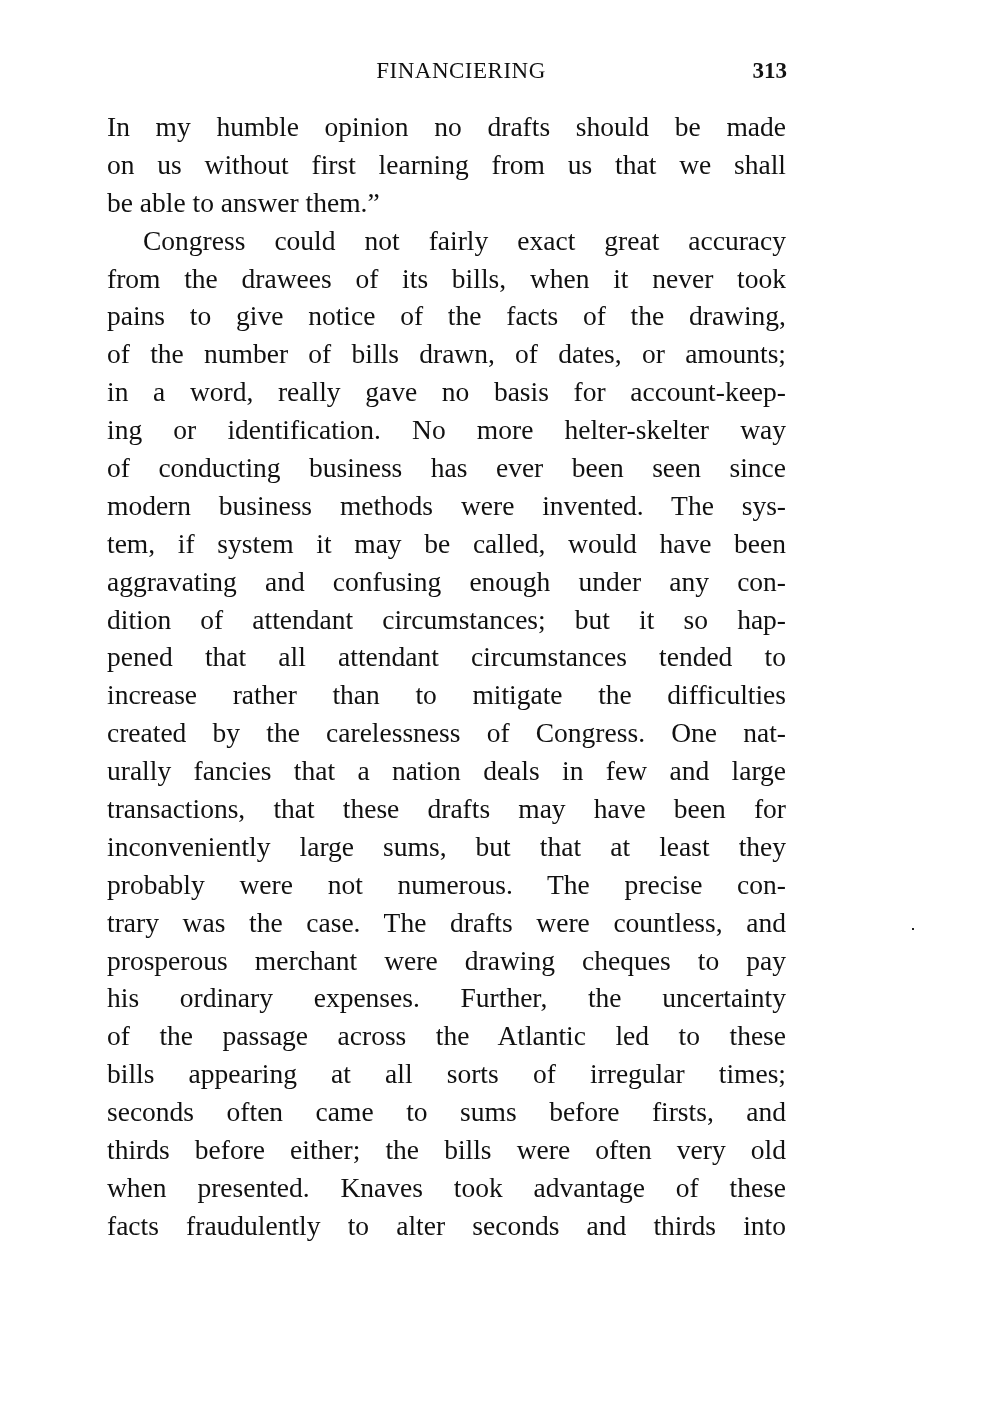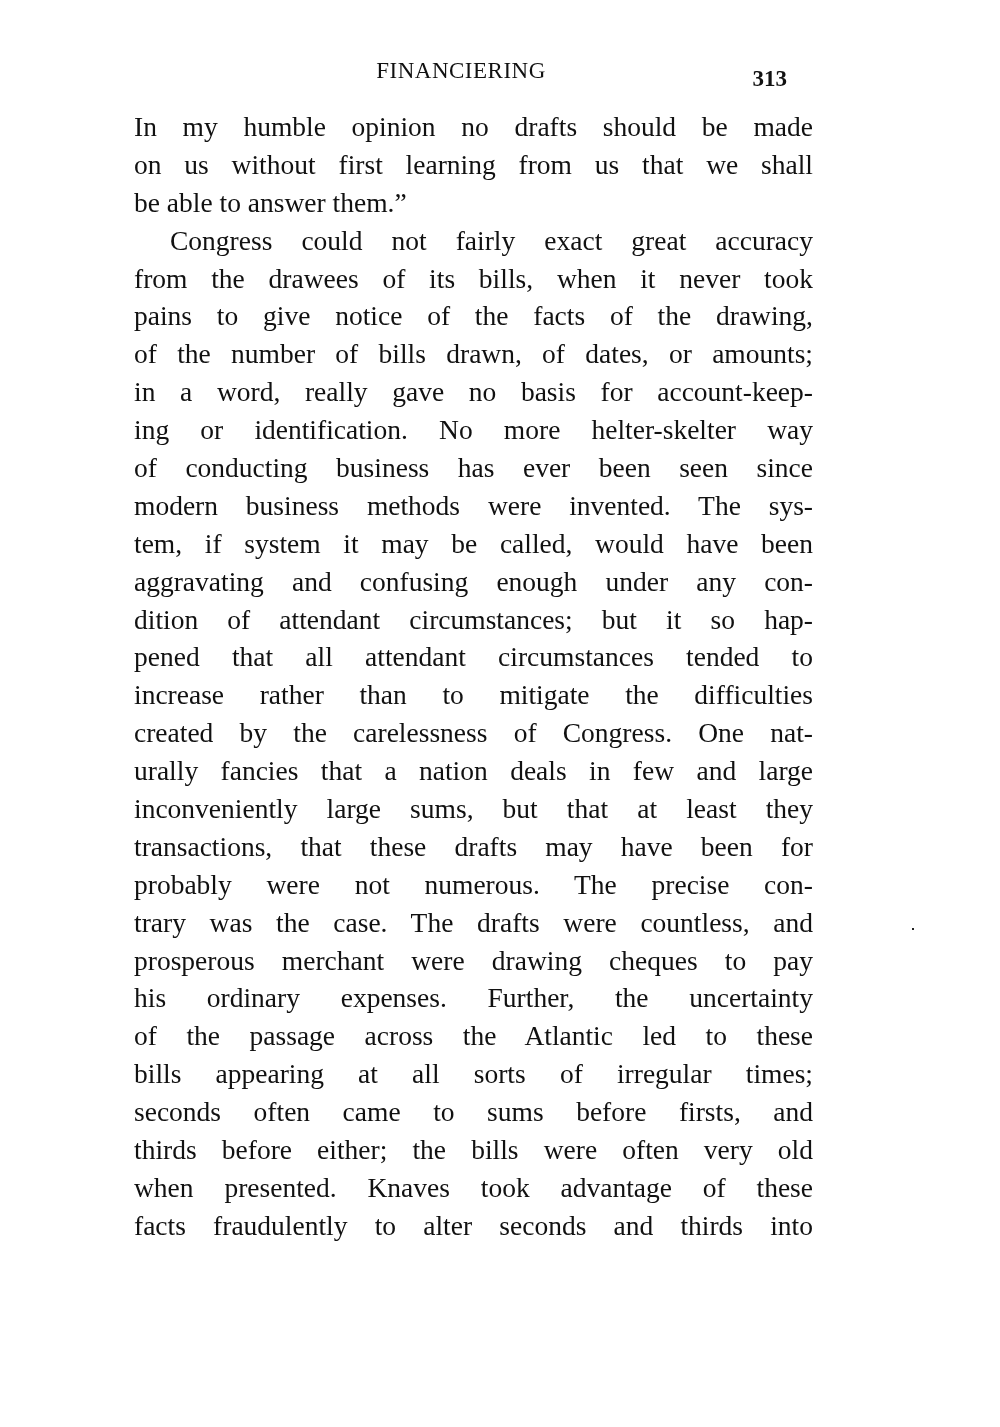--- a/index.html
+++ b/index.html
@@ -28,31 +28,30 @@
       right: 0;
       text-align: center;
       font-size: 23px;
       letter-spacing: 0.5px;
       top: 4px;
       padding-left: 20px;
     }
     .page-number {
       position: absolute;
       right: 0;
-      top: 12px;
+      top: 4px;
       font-size: 23px;
       font-weight: bold;
       margin-left: 24px;
     }
     .body-text {
       position: absolute;
       top: 108px;
       left: 107px;
       width: 679px;
-      margin-left: 27px;
     }
     .line {
       height: 37.9px;
       line-height: 37.9px;
       font-size: 27.5px;
       white-space: nowrap;
       text-align: justify;
       text-align-last: justify;
     }
     .line.last {
@@ -93,22 +92,22 @@
     <div class="line">ing or identification.  No more helter-skelter way</div>
     <div class="line">of conducting business has ever been seen since</div>
     <div class="line">modern business methods were invented.  The sys-</div>
     <div class="line">tem, if system it may be called, would have been</div>
     <div class="line">aggravating and confusing enough under any con-</div>
     <div class="line">dition of attendant circumstances; but it so hap-</div>
     <div class="line">pened that all attendant circumstances tended to</div>
     <div class="line">increase rather than to mitigate the difficulties</div>
     <div class="line">created by the carelessness of Congress.  One nat-</div>
     <div class="line">urally fancies that a nation deals in few and large</div>
+    <div class="line">transactions, that these drafts may have been for</div>
     <div class="line">inconveniently large sums, but that at least they</div>
-    <div class="line">transactions, that these drafts may have been for</div>
     <div class="line">probably were not numerous.  The precise con-</div>
     <div class="line">trary was the case. The drafts were countless, and</div>
     <div class="line">prosperous merchant were drawing cheques to pay</div>
     <div class="line">his ordinary expenses.  Further, the uncertainty</div>
     <div class="line">of the passage across the Atlantic led to these</div>
     <div class="line">bills appearing at all sorts of irregular times;</div>
     <div class="line">seconds often came to sums before firsts, and</div>
     <div class="line">thirds before either; the bills were often very old</div>
     <div class="line">when presented.  Knaves took advantage of these</div>
     <div class="line">facts fraudulently to alter seconds and thirds into</div>

